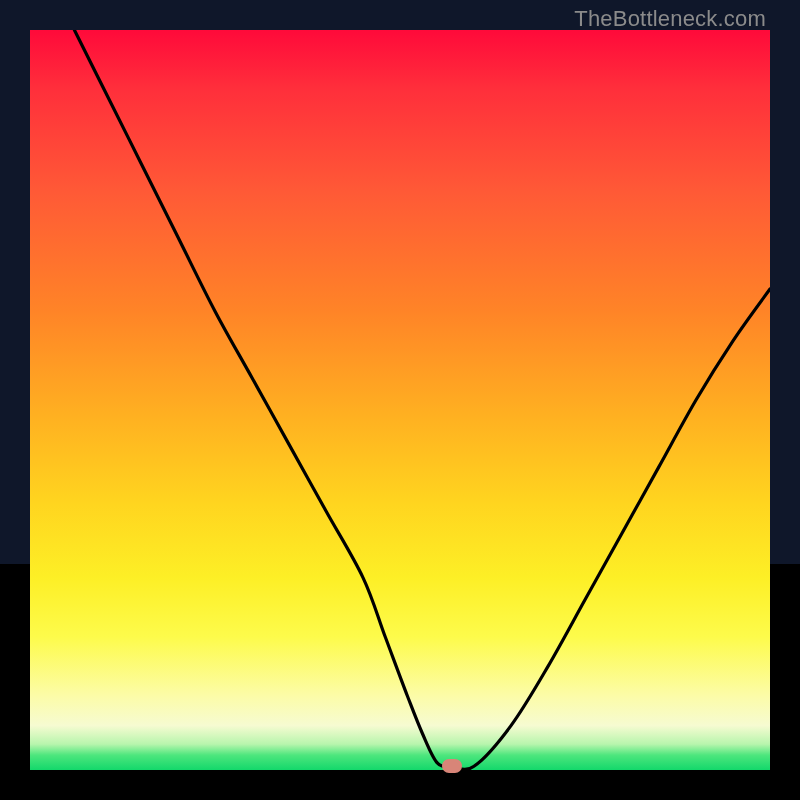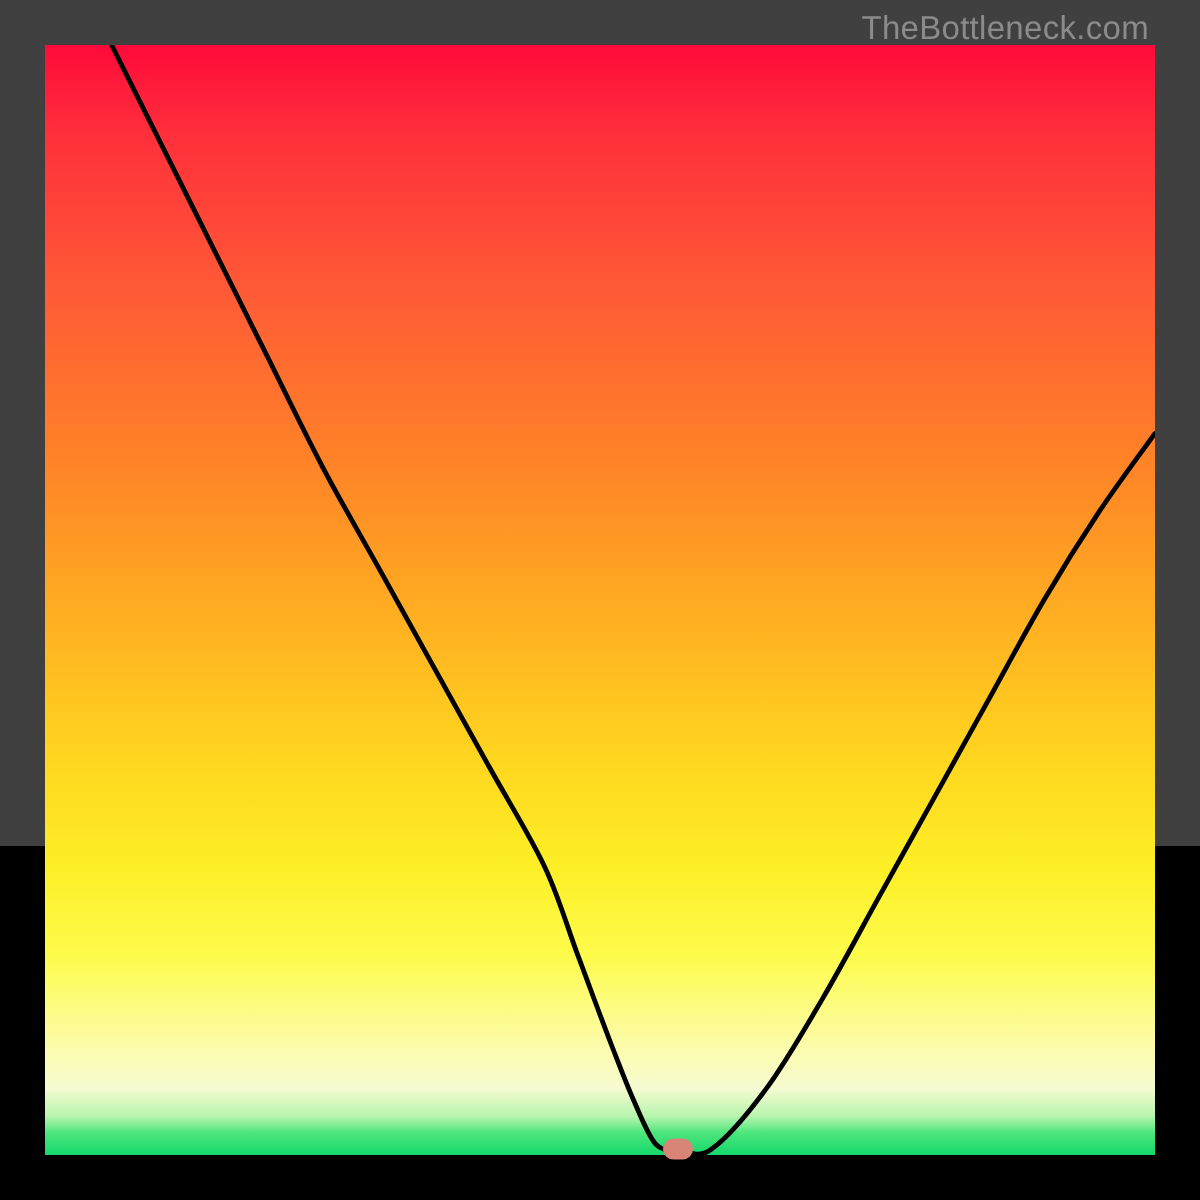--- a/index.html
+++ b/index.html
@@ -8,21 +8,21 @@
     width: 800px;
     height: 800px;
     background: #000;
     overflow: hidden;
     font-family: Arial, Helvetica, sans-serif;
   }
   .frame {
     position: relative;
     width: 800px;
     height: 564px;
-    background: #404040;
+    background: #0f172a;
   }
   .plot-area {
     position: absolute;
     left: 30px;
     top: 30px;
     width: 740px;
     height: 740px;
     
     background: linear-gradient(
       to bottom,

